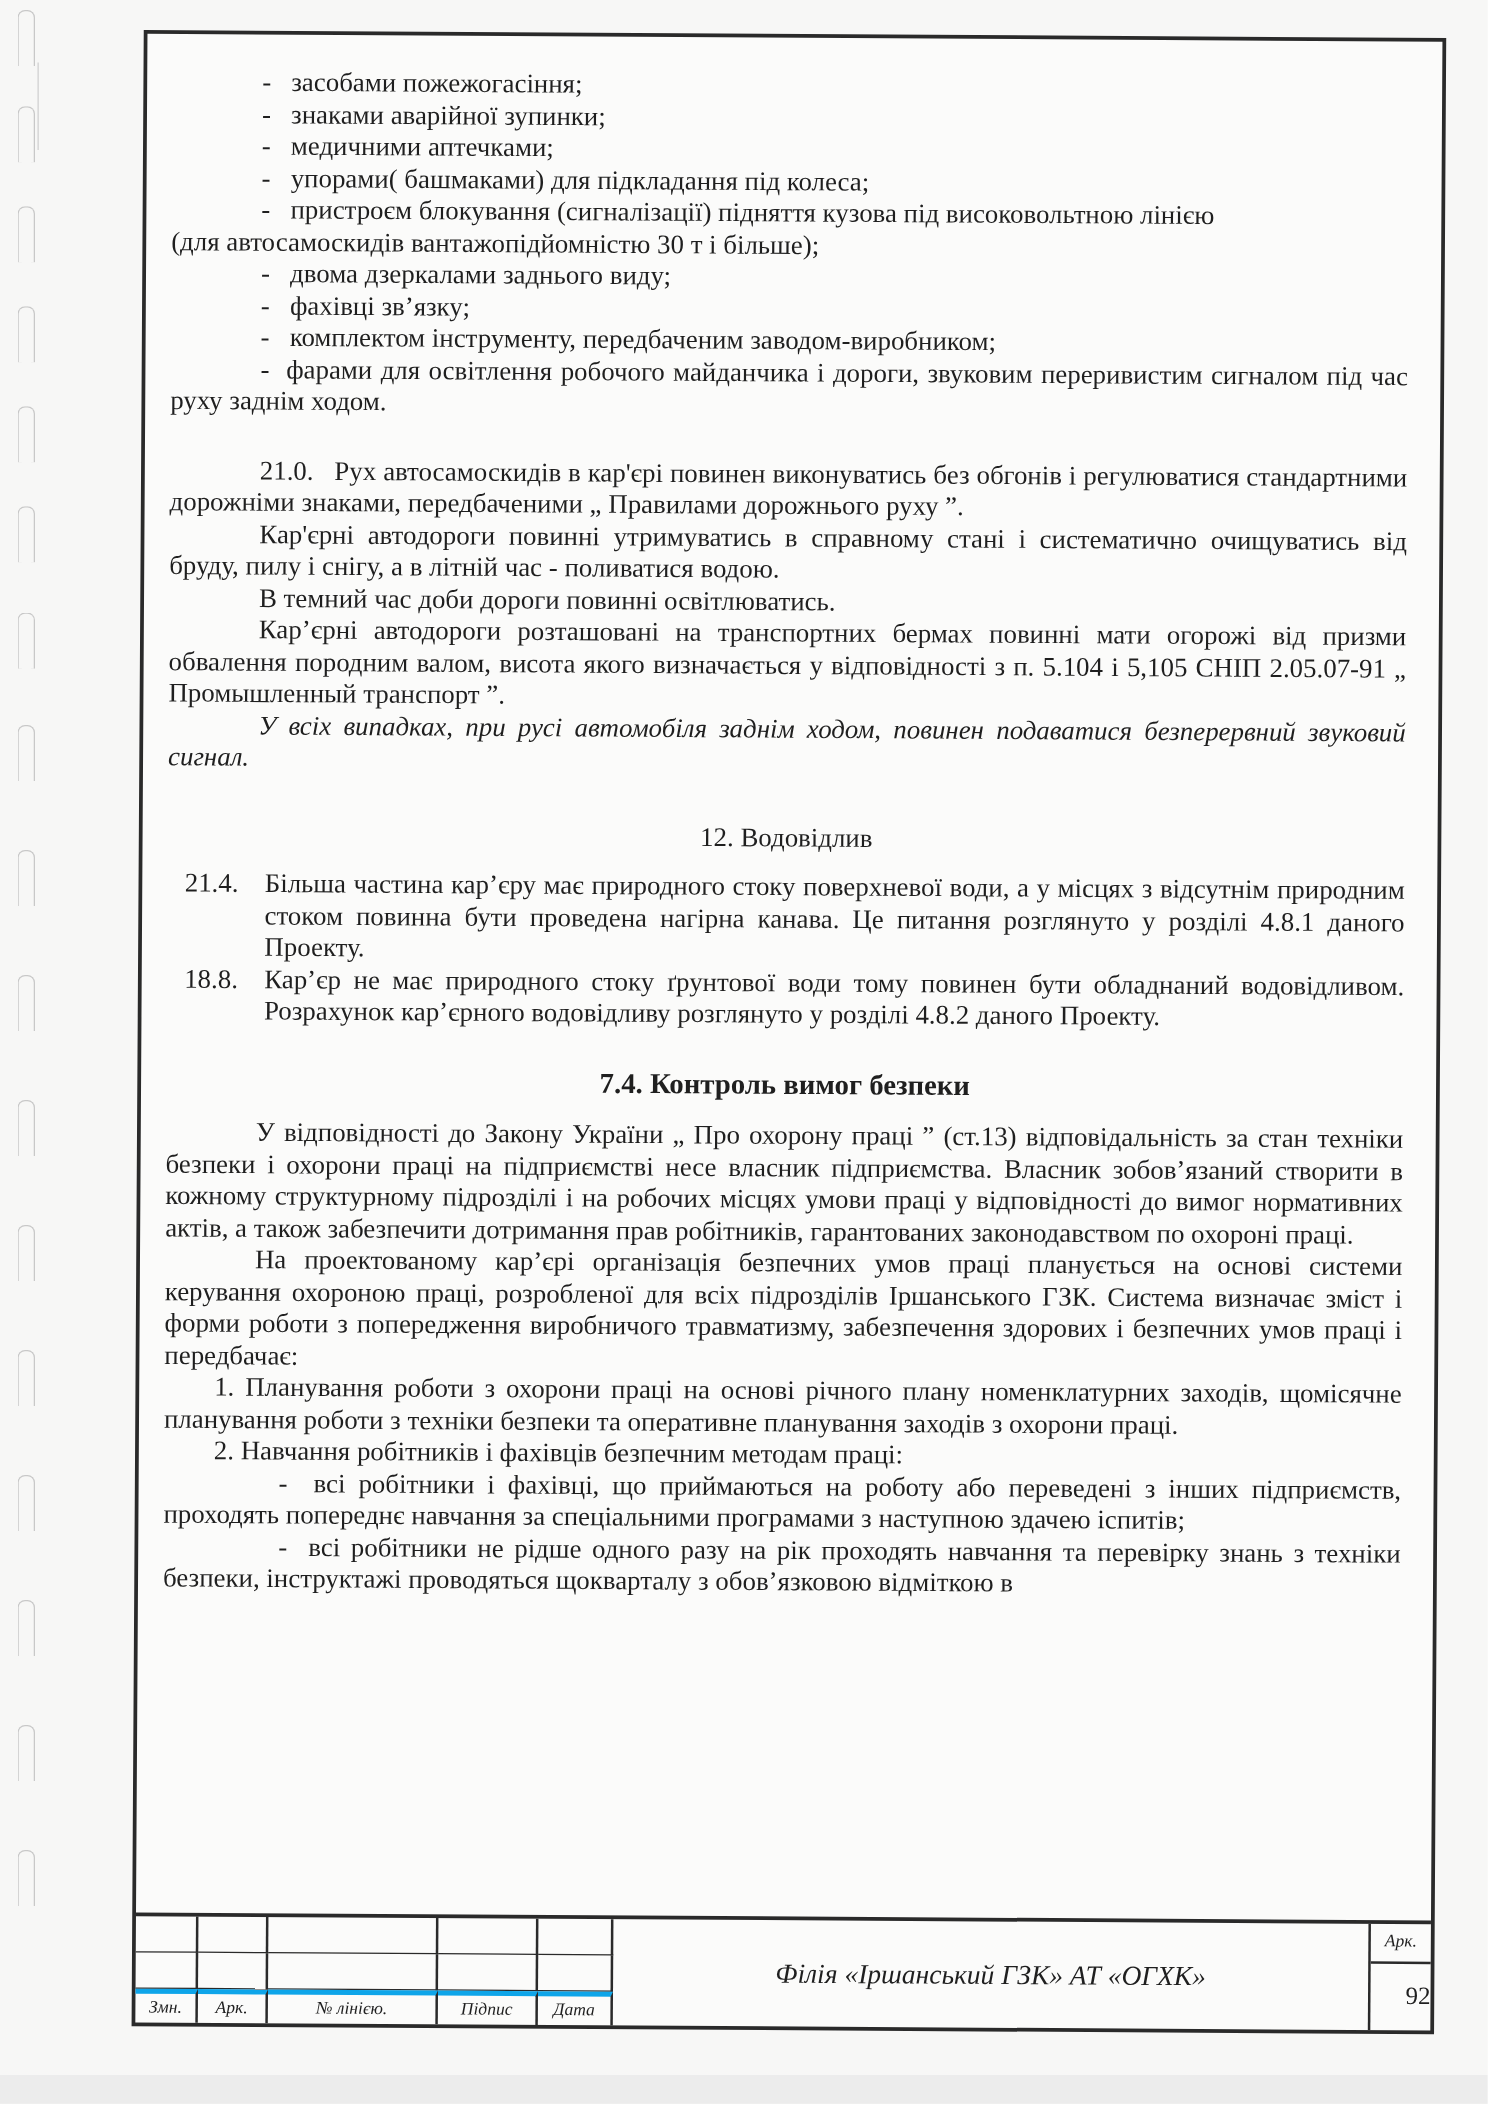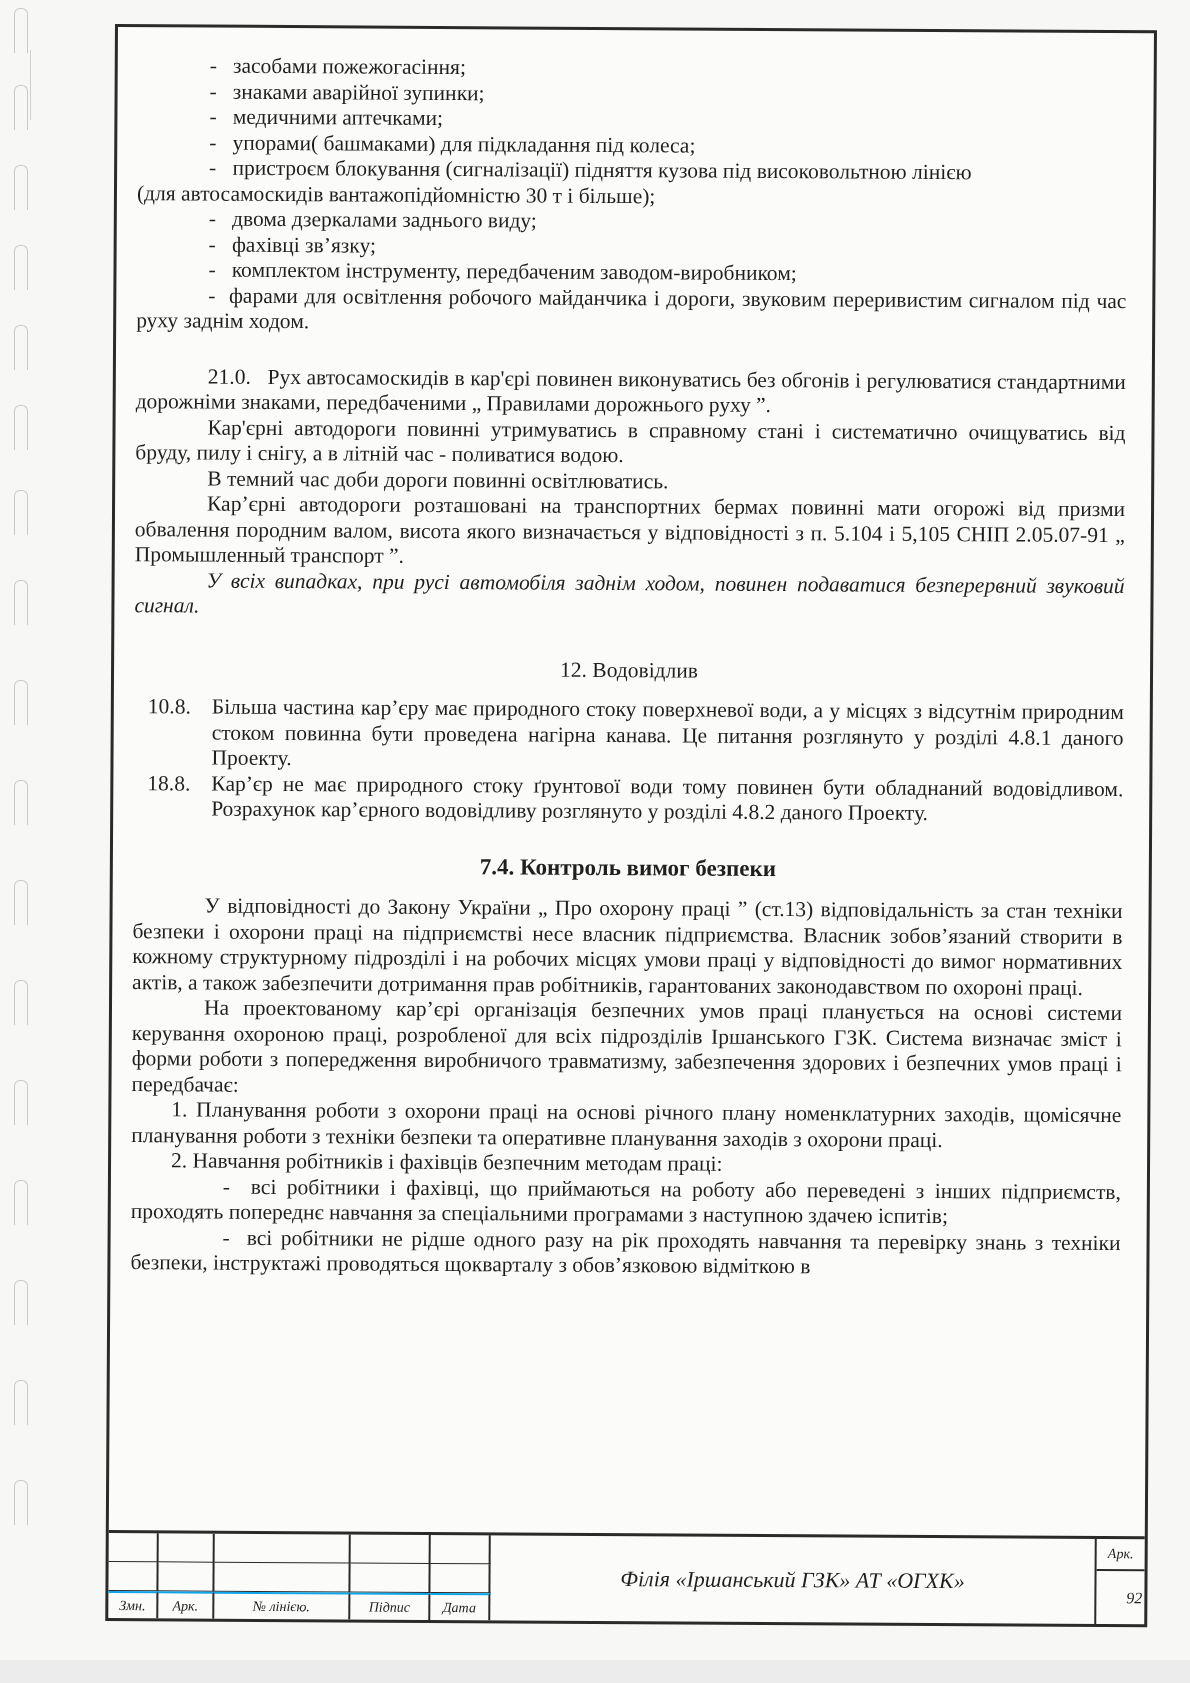--- a/index.html
+++ b/index.html
@@ -39,27 +39,27 @@
   .list-num { text-indent: 40px; }
 
   .stamp {
     position: absolute; left: 0; bottom: 0; width: 100%; height: 88px;
     border-top: 3px solid #2a2a2a; box-sizing: border-box;
     display: flex;
   }
   .stamp-grid { display: grid; grid-template-columns: 50px 56px 136px 80px 60px; grid-template-rows: 29px 29px 27px; }
   .stamp-grid div { border-right: 2px solid #2a2a2a; border-bottom: 1.5px solid #2a2a2a; box-sizing: border-box;
     font-style: italic; font-size: 14px; display: flex; align-items: center; justify-content: center; }
-  .stamp-grid .lbl { border-bottom: none; border-top: 2px solid #0ea5e9; font-style: italic; }
+  .stamp-grid .lbl { border-bottom: none; border-top: 4px solid #0ea5e9; font-style: italic; }
   .stamp-title { flex: 1; display: flex; align-items: center; justify-content: center;
     font-style: italic; font-size: 22px; }
   .stamp-sheet { width: 50px; border-left: 2px solid #2a2a2a; box-sizing: border-box; display: flex; flex-direction: column; }
   .stamp-sheet .h { height: 30px; border-bottom: 2px solid #2a2a2a; font-style: italic; font-size: 14px;
     display: flex; align-items: center; justify-content: center; }
-  .stamp-sheet .v { flex: 1; display: flex; align-items: center; justify-content: center; font-style: italic; font-size: 16px; padding-left: 28px; }
+  .stamp-sheet .v { flex: 1; display: flex; align-items: center; justify-content: center; font-size: 20px; padding-left: 28px; }
   .bottom-edge { position: absolute; left: 0; top: 1660px; width: 1190px; height: 23px; background: #ececec; }
 </style>
 </head>
 <body>
 
 <div class="binding">
   <div class="mark" style="top:8px"></div>
   <div class="line" style="top:50px;height:70px"></div>
   <div class="mark" style="top:85px"></div>
   <div class="mark" style="top:165px"></div>
@@ -100,21 +100,21 @@
       <p class="ind"><span>21.0.</span>&nbsp;&nbsp; <span>Рух автосамоскидів в кар'єрі повинен виконуватись без обгонів і регулюватися стандартними дорожніми знаками, передбаченими „ Правилами дорожнього руху ”.</span></p>
       <p class="ind">Кар'єрні автодороги повинні утримуватись в справному стані і систематично очищуватись від бруду, пилу і снігу, а в літній час - поливатися водою.</p>
       <p class="ind">В темний час доби дороги повинні освітлюватись.</p>
       <p class="ind">Кар’єрні автодороги розташовані на транспортних бермах повинні мати огорожі від призми обвалення породним валом, висота якого визначається у відповідності з п. 5.104 і 5,105 СНІП 2.05.07-91 „ Промышленный транспорт ”.</p>
       <p class="ind italic">У всіх випадках, при русі автомобіля заднім ходом, повинен подаватися безперервний звуковий сигнал.</p>
     </div>
 
     <div>
       <p class="sub-title" style="margin-top:36px">12. Водовідлив</p>
       <div class="num-item">
-        <span class="num">10.8.</span>
+        <span class="num">21.4.</span>
         <p class="txt">Більша частина кар’єру має природного стоку поверхневої води, а у місцях з відсутнім природним стоком повинна бути проведена нагірна канава. Це питання розглянуто у розділі 4.8.1 даного Проекту.</p>
       </div>
       <div class="num-item">
         <span class="num">18.8.</span>
         <p class="txt">Кар’єр не має природного стоку ґрунтової води тому повинен бути обладнаний водовідливом. Розрахунок кар’єрного водовідливу розглянуто у розділі 4.8.2 даного Проекту.</p>
       </div>
     </div>
 
     <div>
       <p class="section-title">7.4.  Контроль вимог безпеки</p>

